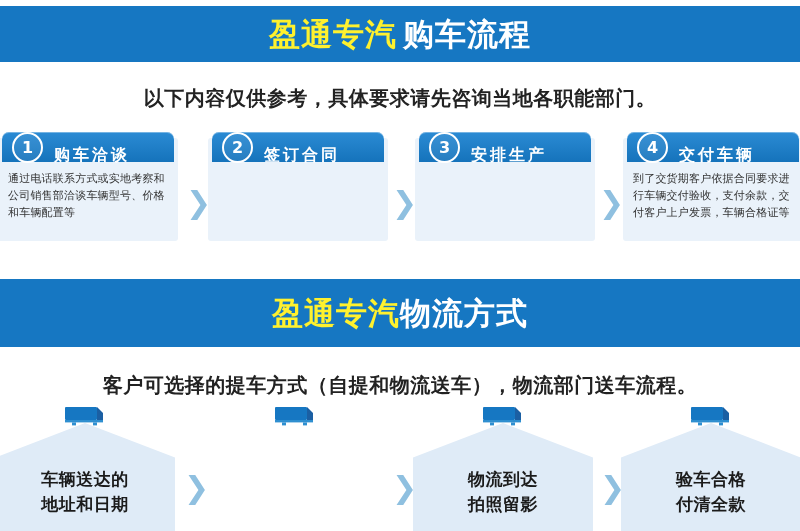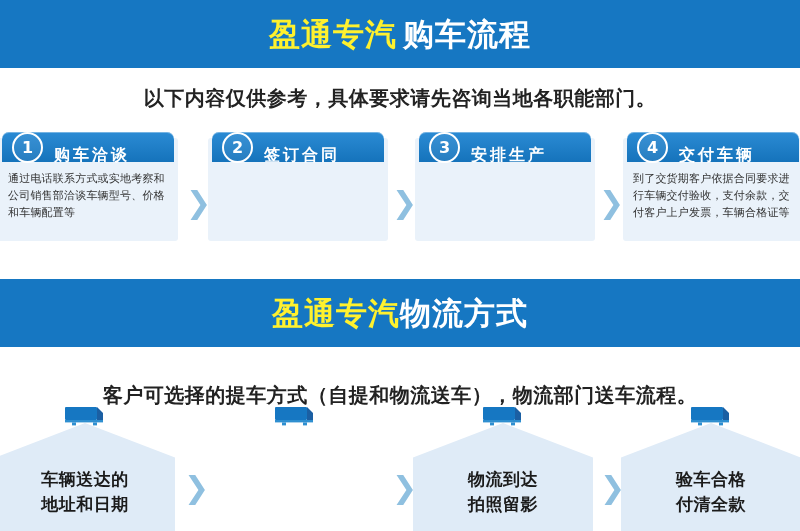--- a/index.html
+++ b/index.html
@@ -18,21 +18,21 @@
   
   .banner {
     position: absolute;
     left: 0;
     width: 800px;
     background: #1677c2;
     display: flex;
     align-items: center;
     justify-content: center;
   }
-  #banner-purchase { top: 0; height: 68px; }
+  #banner-purchase { top: 6px; height: 56px; }
   #banner-logistics { top: 279px; height: 68px; }
 
   .banner-title {
     font-size: 31px;
     font-weight: bold;
     letter-spacing: 1px;
     line-height: 1;
     white-space: nowrap;
   }
   .brand { color: #fff12e; }
@@ -45,21 +45,21 @@
     left: 0;
     width: 800px;
     text-align: center;
     color: #222222;
     font-size: 20px;
     font-weight: bold;
     letter-spacing: 0.5px;
     white-space: nowrap;
   }
   #subtitle-purchase { top: 85px; }
-  #subtitle-logistics { top: 382px; }
+  #subtitle-logistics { top: 372px; }
 
   
   #steps-row {
     position: absolute;
     top: 138px;
     left: 0;
     width: 800px;
     height: 110px;
   }
   .step-card {

